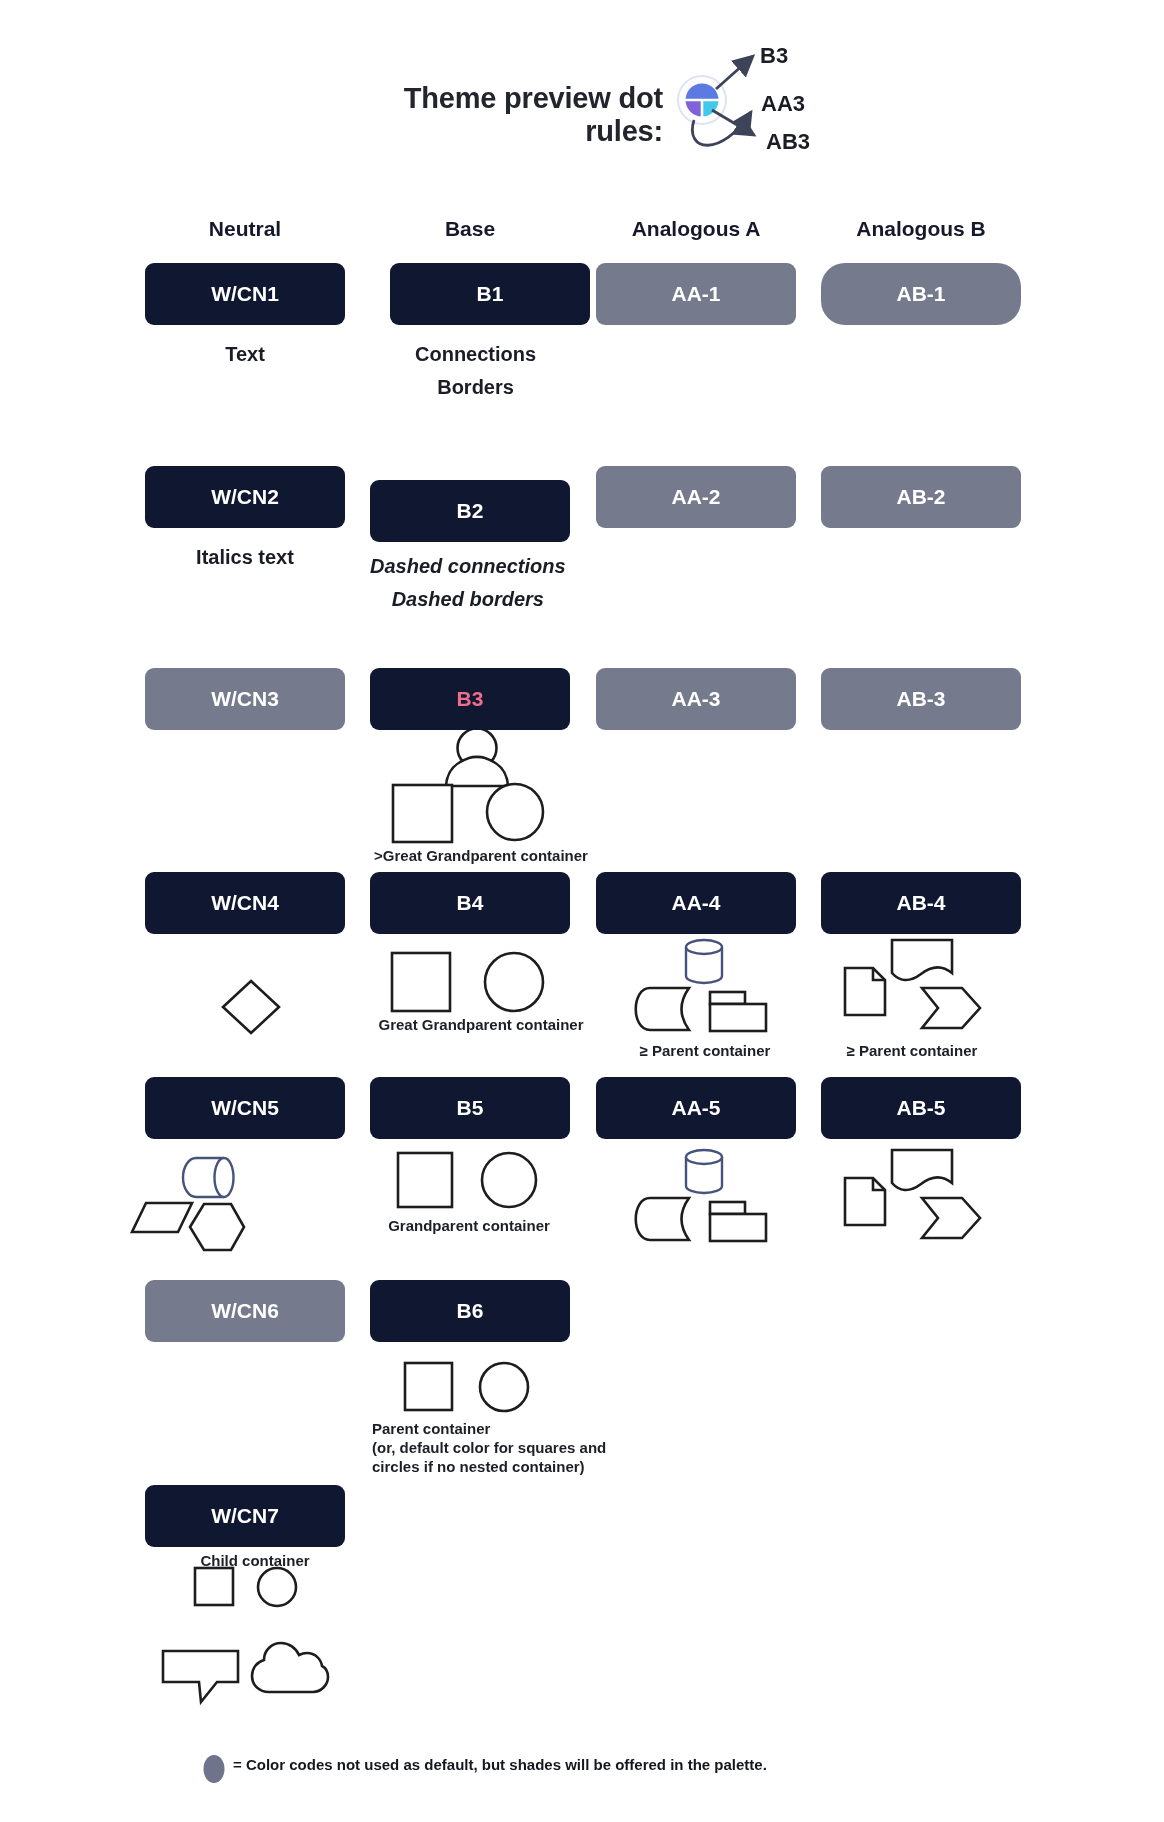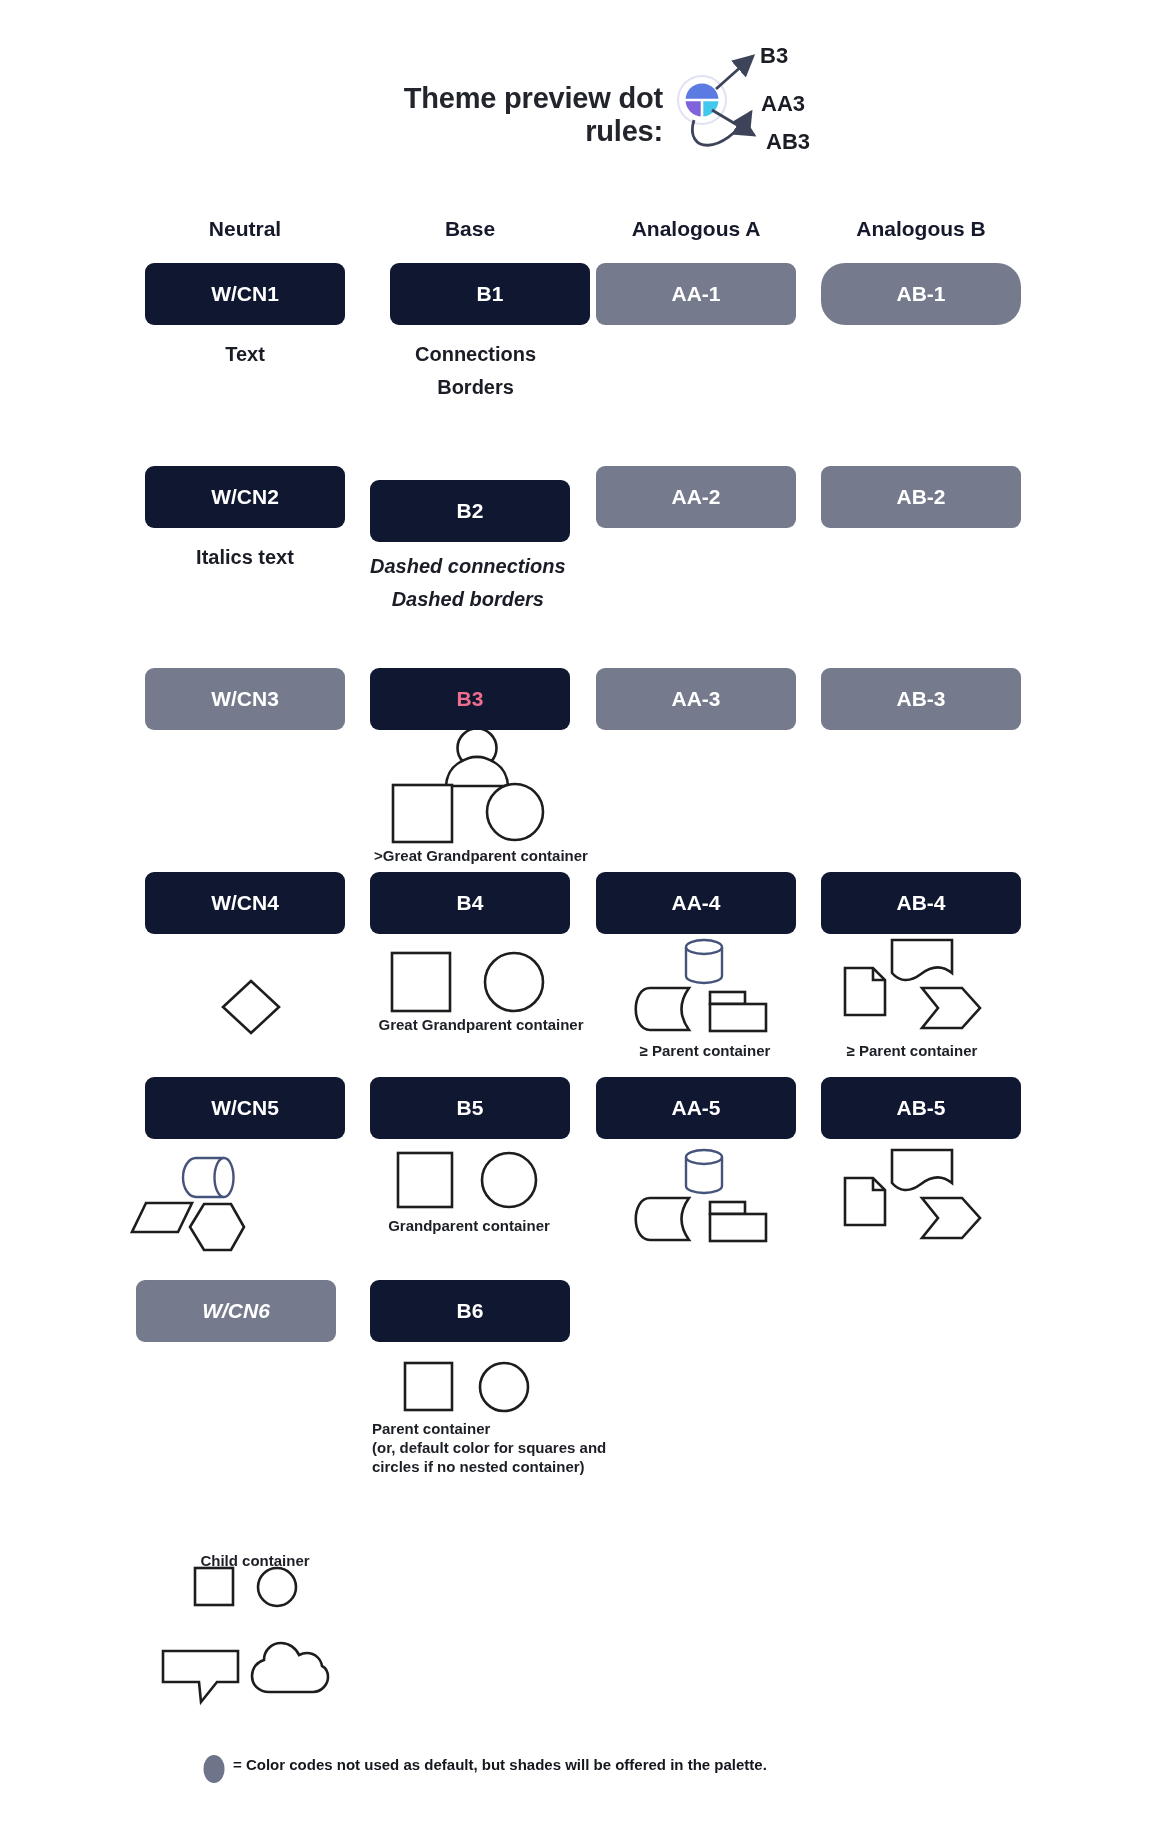--- a/index.html
+++ b/index.html
@@ -193,26 +193,27 @@
   <div class="cap center" style="left:596px; top:1042px; width:218px;">≥ Parent container</div>
   <div class="cap center" style="left:803px; top:1042px; width:218px;">≥ Parent container</div>
 
   <div class="btn dark" style="left:145px; top:1077px;">W/CN5</div>
   <div class="btn dark" style="left:370px; top:1077px;">B5</div>
   <div class="btn dark" style="left:596px; top:1077px;">AA-5</div>
   <div class="btn dark" style="left:821px; top:1077px;">AB-5</div>
 
   <div class="cap center" style="left:330px; top:1217px; width:278px;">Grandparent container</div>
 
-  <div class="btn gray" style="left:136px; top:1280px;font-style:italic;">W/CN6</div>
+  <div class="btn gray" style="left:145px; top:1280px;">W/CN6</div>
   <div class="btn dark" style="left:370px; top:1280px;">B6</div>
 
   <div class="cap lines3" style="left:372px; top:1419px;">
     <div>Parent container</div>
     <div>(or, default color for squares and</div>
     <div>circles if no nested container)</div>
   </div>
 
+  <div class="btn dark" style="left:145px; top:1485px;">W/CN7</div>
   <div class="cap center" style="left:155px; top:1552px; width:200px;">Child container</div>
 
   <div class="footnote">= Color codes not used as default, but shades will be offered in the palette.</div>
 
 </div>
 
 </body></html>

